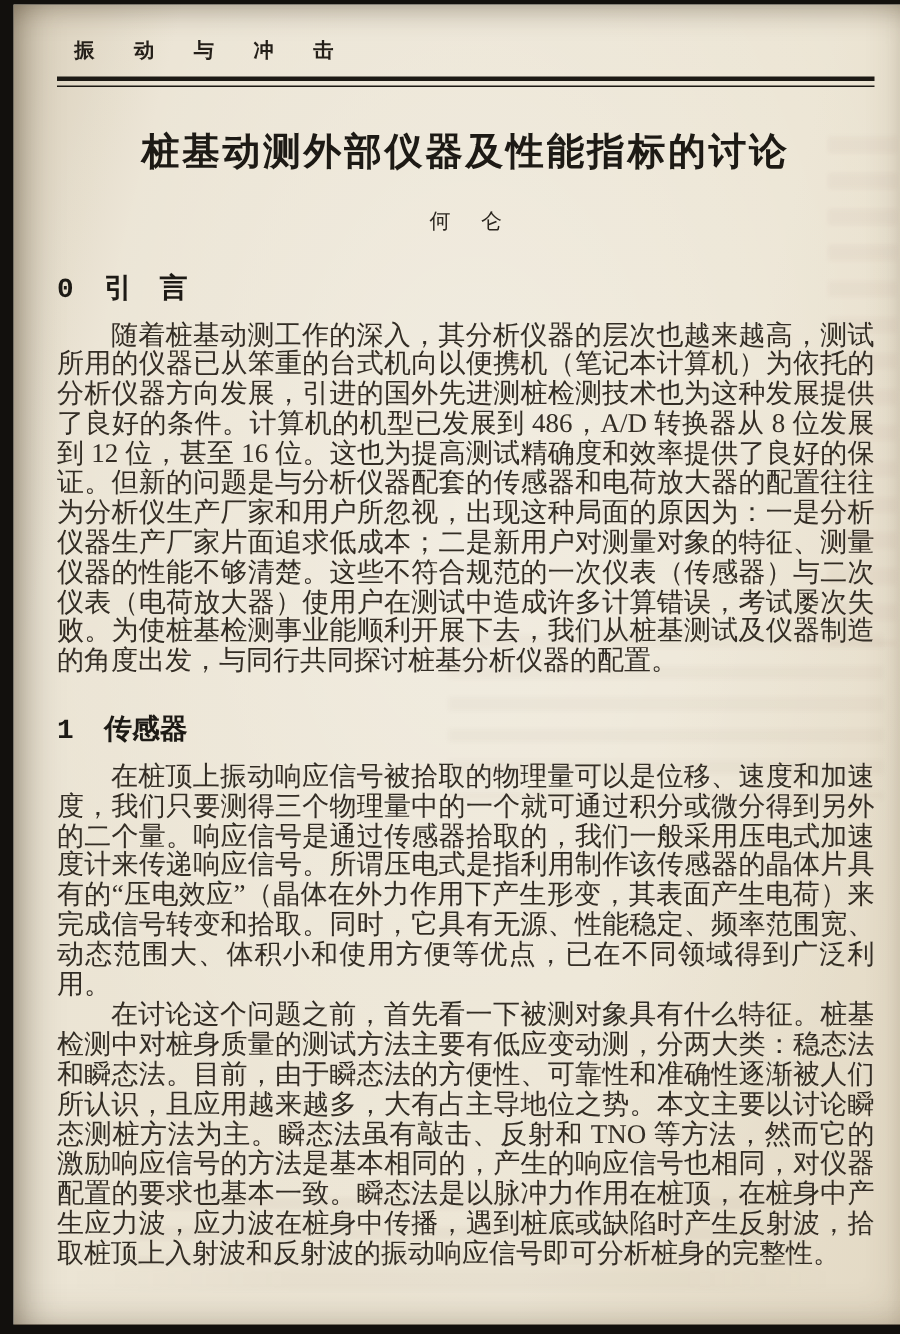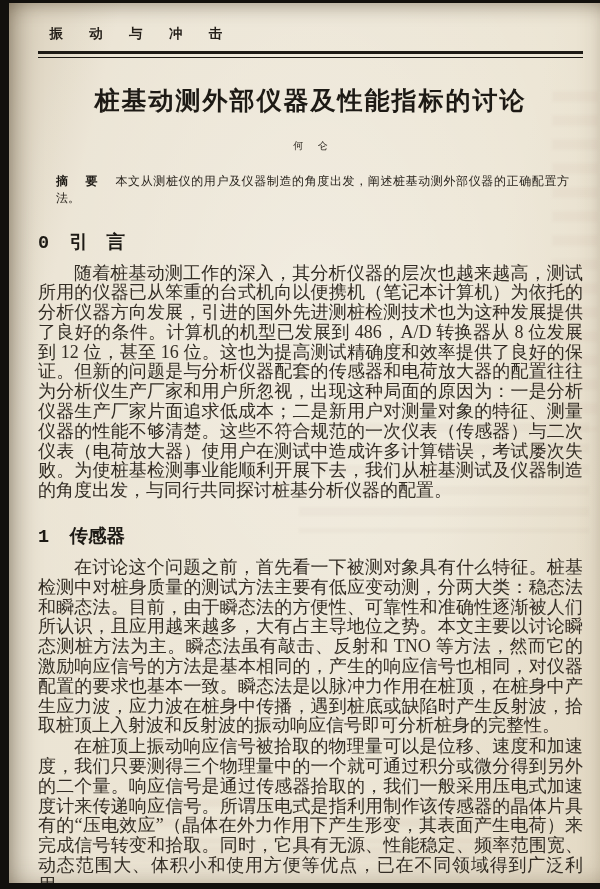--- a/index.html
+++ b/index.html
@@ -38,21 +38,21 @@
     margin-top:8px;height:2.5px;
     border-top:3px solid #1d1a15;border-bottom:1px solid #1d1a15;
   }
 
   
   h1{
     margin:26px 0 0 0;text-align:center;
     font-size:25px;font-weight:bold;color:#1d1a15;letter-spacing:2px;
   }
   .author{
-    margin-top:22px;text-align:center;font-size:10px;color:#2a251e;
+    margin-top:22px;text-align:center;font-size:14px;color:#2a251e;
     letter-spacing:0.6em;text-indent:0.6em;
   }
   .abstract{
     margin:20px 14px 0 18px;font-size:12px;line-height:17px;color:#2a251e;
     text-align:justify;
   }
   .ab-label{font-weight:bold;letter-spacing:0.55em;margin-right:0.9em;color:#1d1a15;}
 
   
   h2{
@@ -101,29 +101,26 @@
 
   <div class="content">
 
     <div class="jhead">
       <div class="jname-cn">振 动 与 冲 击</div>
       <div class="rule"></div>
     </div>
 
     <h1>桩基动测外部仪器及性能指标的讨论</h1>
     <div class="author">何 仑</div>
-    <div class="abstract">
-      <span class="ab-label">摘 要</span><span>本文从测桩仪的用户及仪器制造的角度出发，阐述桩基动测外部仪器的正确配置方法。</span>
-    </div>
 
     <h2>
       <span class="sec-num">0</span><span>引　言</span>
     </h2>
     <p>随着桩基动测工作的深入，其分析仪器的层次也越来越高，测试所用的仪器已从笨重的台式机向以便携机（笔记本计算机）为依托的分析仪器方向发展，引进的国外先进测桩检测技术也为这种发展提供了良好的条件。计算机的机型已发展到 486，A/D 转换器从 8 位发展到 12 位，甚至 16 位。这也为提高测试精确度和效率提供了良好的保证。但新的问题是与分析仪器配套的传感器和电荷放大器的配置往往为分析仪生产厂家和用户所忽视，出现这种局面的原因为：一是分析仪器生产厂家片面追求低成本；二是新用户对测量对象的特征、测量仪器的性能不够清楚。这些不符合规范的一次仪表（传感器）与二次仪表（电荷放大器）使用户在测试中造成许多计算错误，考试屡次失败。为使桩基检测事业能顺利开展下去，我们从桩基测试及仪器制造的角度出发，与同行共同探讨桩基分析仪器的配置。</p>
 
     <h2>
       <span class="sec-num">1</span><span>传感器</span>
     </h2>
+    <p>在桩顶上振动响应信号被拾取的物理量可以是位移、速度和加速度，我们只要测得三个物理量中的一个就可通过积分或微分得到另外的二个量。响应信号是通过传感器拾取的，我们一般采用压电式加速度计来传递响应信号。所谓压电式是指利用制作该传感器的晶体片具有的“压电效应”（晶体在外力作用下产生形变，其表面产生电荷）来完成信号转变和拾取。同时，它具有无源、性能稳定、频率范围宽、动态范围大、体积小和使用方便等优点，已在不同领域得到广泛利用。</p>
     <p>在讨论这个问题之前，首先看一下被测对象具有什么特征。桩基检测中对桩身质量的测试方法主要有低应变动测，分两大类：稳态法和瞬态法。目前，由于瞬态法的方便性、可靠性和准确性逐渐被人们所认识，且应用越来越多，大有占主导地位之势。本文主要以讨论瞬态测桩方法为主。瞬态法虽有敲击、反射和 TNO 等方法，然而它的激励响应信号的方法是基本相同的，产生的响应信号也相同，对仪器配置的要求也基本一致。瞬态法是以脉冲力作用在桩顶，在桩身中产生应力波，应力波在桩身中传播，遇到桩底或缺陷时产生反射波，拾取桩顶上入射波和反射波的振动响应信号即可分析桩身的完整性。</p>
-    <p>在桩顶上振动响应信号被拾取的物理量可以是位移、速度和加速度，我们只要测得三个物理量中的一个就可通过积分或微分得到另外的二个量。响应信号是通过传感器拾取的，我们一般采用压电式加速度计来传递响应信号。所谓压电式是指利用制作该传感器的晶体片具有的“压电效应”（晶体在外力作用下产生形变，其表面产生电荷）来完成信号转变和拾取。同时，它具有无源、性能稳定、频率范围宽、动态范围大、体积小和使用方便等优点，已在不同领域得到广泛利用。</p>
 
   </div>
 </div>
 
 </body></html>

